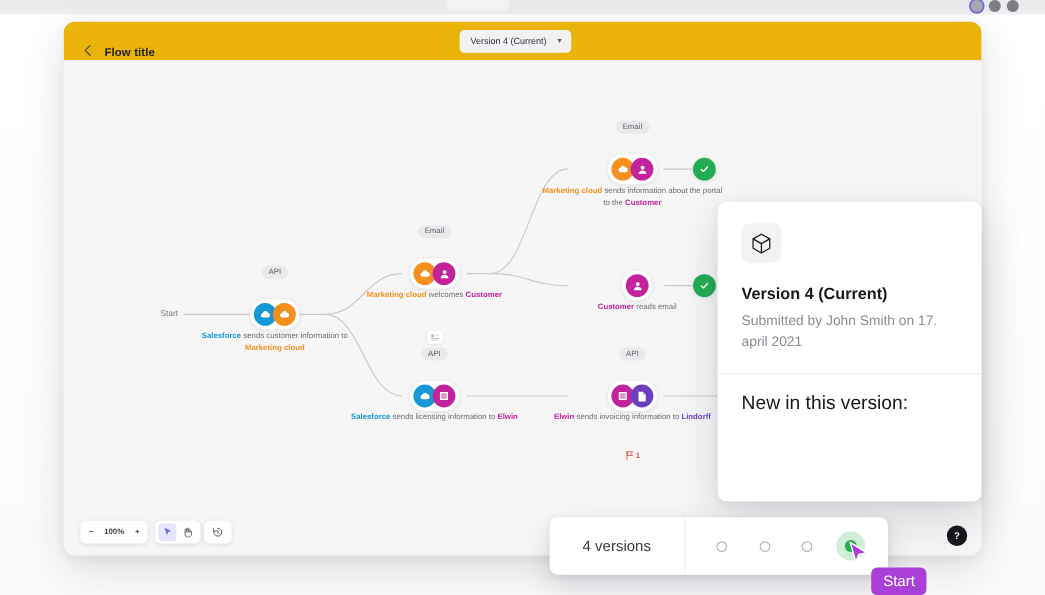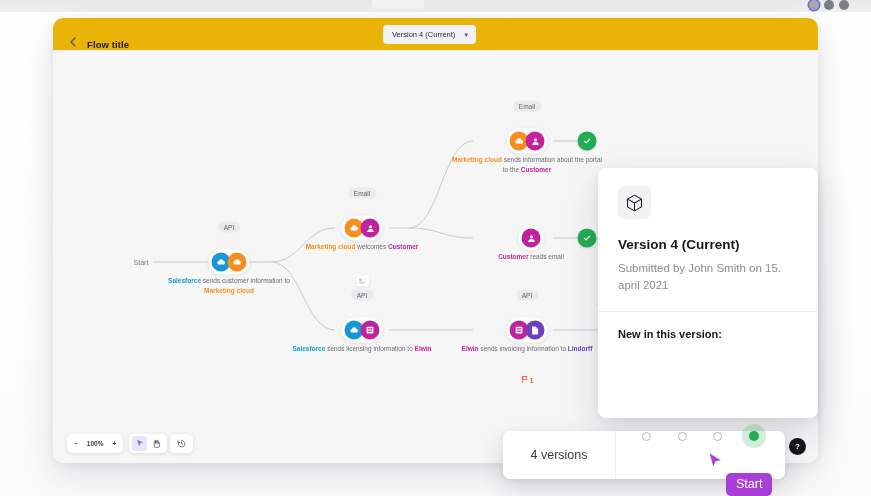--- a/index.html
+++ b/index.html
@@ -184,30 +184,30 @@
   }
   .ip-top { padding: 18px 20px 18px 20px; }
   .ip-icon {
     width: 33px; height: 33px; border-radius: 7px; background: #f2f2f4;
     display:flex; align-items:center; justify-content:center; margin-bottom: 18px;
   }
   .ip-title { font-size: 13.5px; font-weight: bold; color: #17171c; margin-bottom: 8px; }
   .ip-sub { font-size: 11.5px; color: #8b8b95; line-height: 1.45; }
   .ip-div { height: 1px; background: #eeeef0; }
   .ip-bottom { padding: 16px 20px 18px 20px; }
-  .ip-h { font-size: 11px; font-weight: bold; color: #17171c; margin-bottom: 20px; }
+  .ip-h { font-size: 16px; font-weight: normal; color: #17171c; margin-bottom: 20px; }
   .ip-body { font-size: 11.5px; color: #8b8b95; line-height: 1.45; }
 
   
   .versions-bar {
     position: absolute; left: 458px; top: 431px;
     width: 282px; height: 48px;
     background: #fff; border-radius: 7px;
     box-shadow: 0 10px 26px rgba(30,30,50,.14), 0 2px 6px rgba(30,30,50,.07);
-    display: flex; align-items: flex-start; margin-left: 45px;
+    display: flex; align-items: center;
   }
   .vb-label {
     width: 113px; text-align: center; font-size: 12.5px; color: #3b3b44;
     border-right: 1px solid #eeeef0; height: 48px;
     display: flex; align-items: center; justify-content: center;
   }
   .vb-dots { flex: 1; display: flex; align-items: center; justify-content: space-evenly; }
   .vdot { width: 9px; height: 9px; border-radius: 50%; border: 1.6px solid #b6b6be; cursor: pointer; }
   .vdot.active {
     border: none; background: #23ad52; width: 10px; height: 10px;
@@ -472,21 +472,21 @@
   <div class="info-panel">
     <div class="ip-top">
       <div class="ip-icon">
         <svg width="17" height="18" viewBox="0 0 20 21">
           <path d="M10 1.3 L18.2 5.9 L18.2 15.1 L10 19.7 L1.8 15.1 L1.8 5.9 Z" fill="none" stroke="#17171c" stroke-width="1.2" stroke-linejoin="round"></path>
           <path d="M1.8 5.9 L10 10.5 L18.2 5.9" fill="none" stroke="#17171c" stroke-width="1.2" stroke-linejoin="round"></path>
           <path d="M10 10.5 L10 19.7" fill="none" stroke="#17171c" stroke-width="1.2"></path>
         </svg>
       </div>
       <div class="ip-title">Version 4 (Current)</div>
-      <div class="ip-sub">Submitted by John Smith on 15. april 2021</div>
+      <div class="ip-sub">Submitted by John Smith on 17. april 2021</div>
     </div>
     <div class="ip-div"></div>
     <div class="ip-bottom">
       <div class="ip-h">New in this version:</div>
     </div>
   </div>
 
   <div class="versions-bar">
     <div class="vb-label">4 versions</div>
     <div class="vb-dots">

